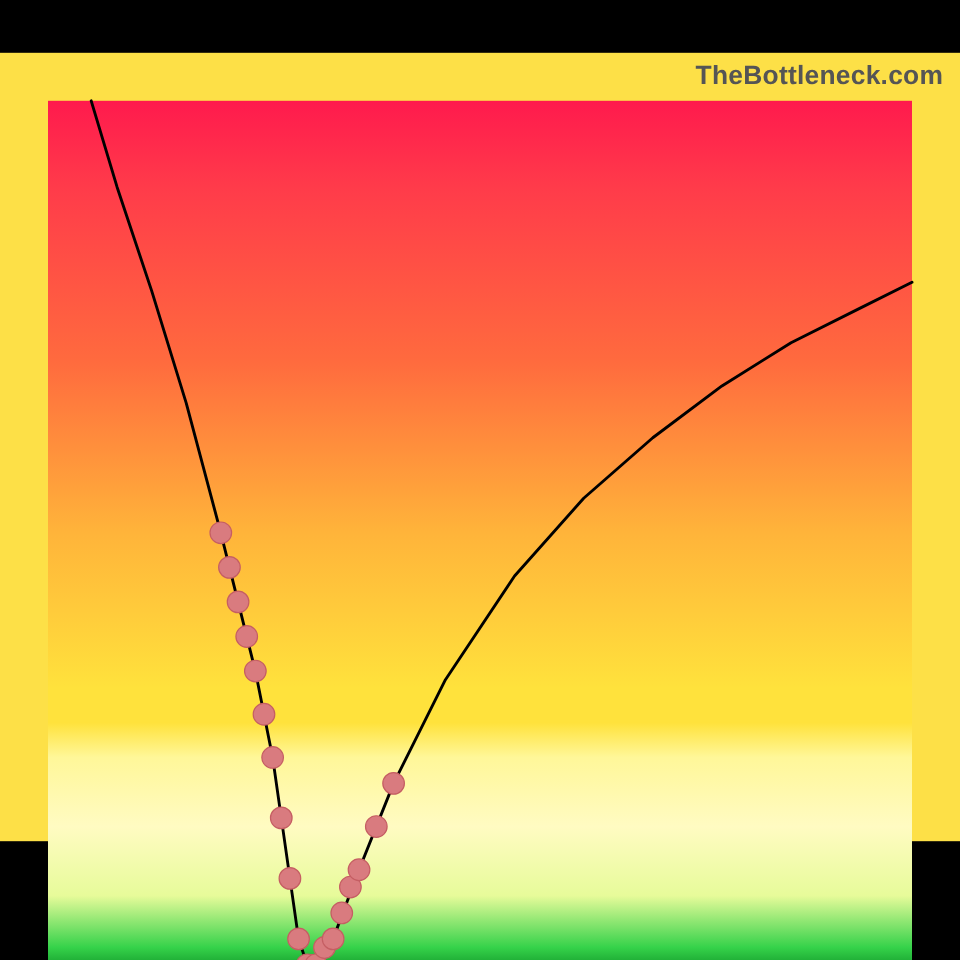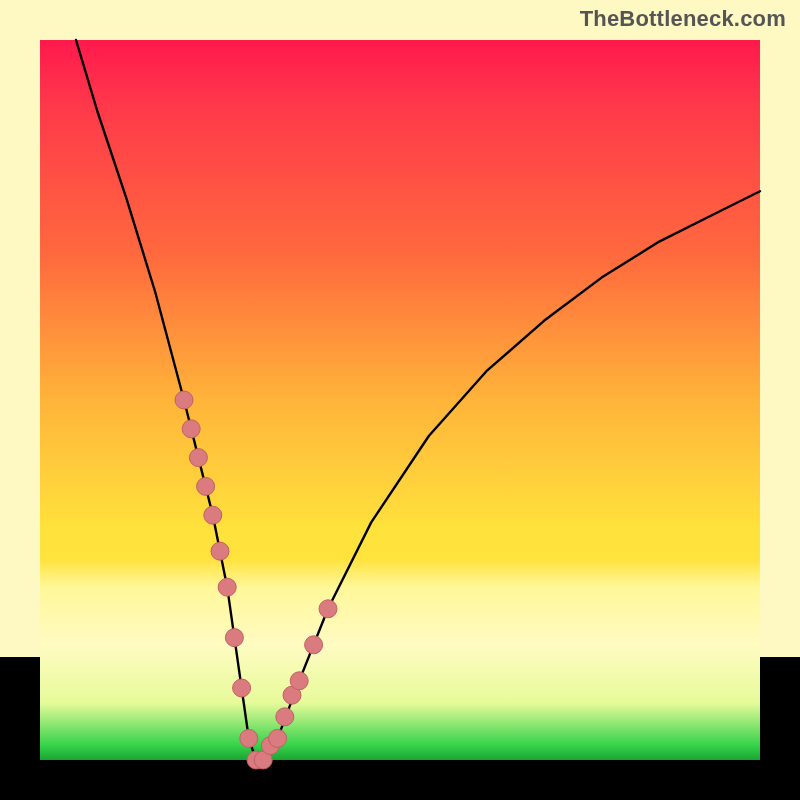--- a/index.html
+++ b/index.html
@@ -8,21 +8,22 @@
     width: 800px;
     height: 800px;
     overflow: hidden;
     background: #000;
     font-family: Arial, Helvetica, sans-serif;
   }
   .frame {
     position: relative;
     width: 800px;
     height: 657px;
-    background: #fef9c3;
+    background: #fde047;
+    margin-top: 44px;
   }
   .plot {
     position: absolute;
     left: 40px;
     top: 40px;
     width: 720px;
     height: 720px;
     
     background: linear-gradient(
       to bottom,

